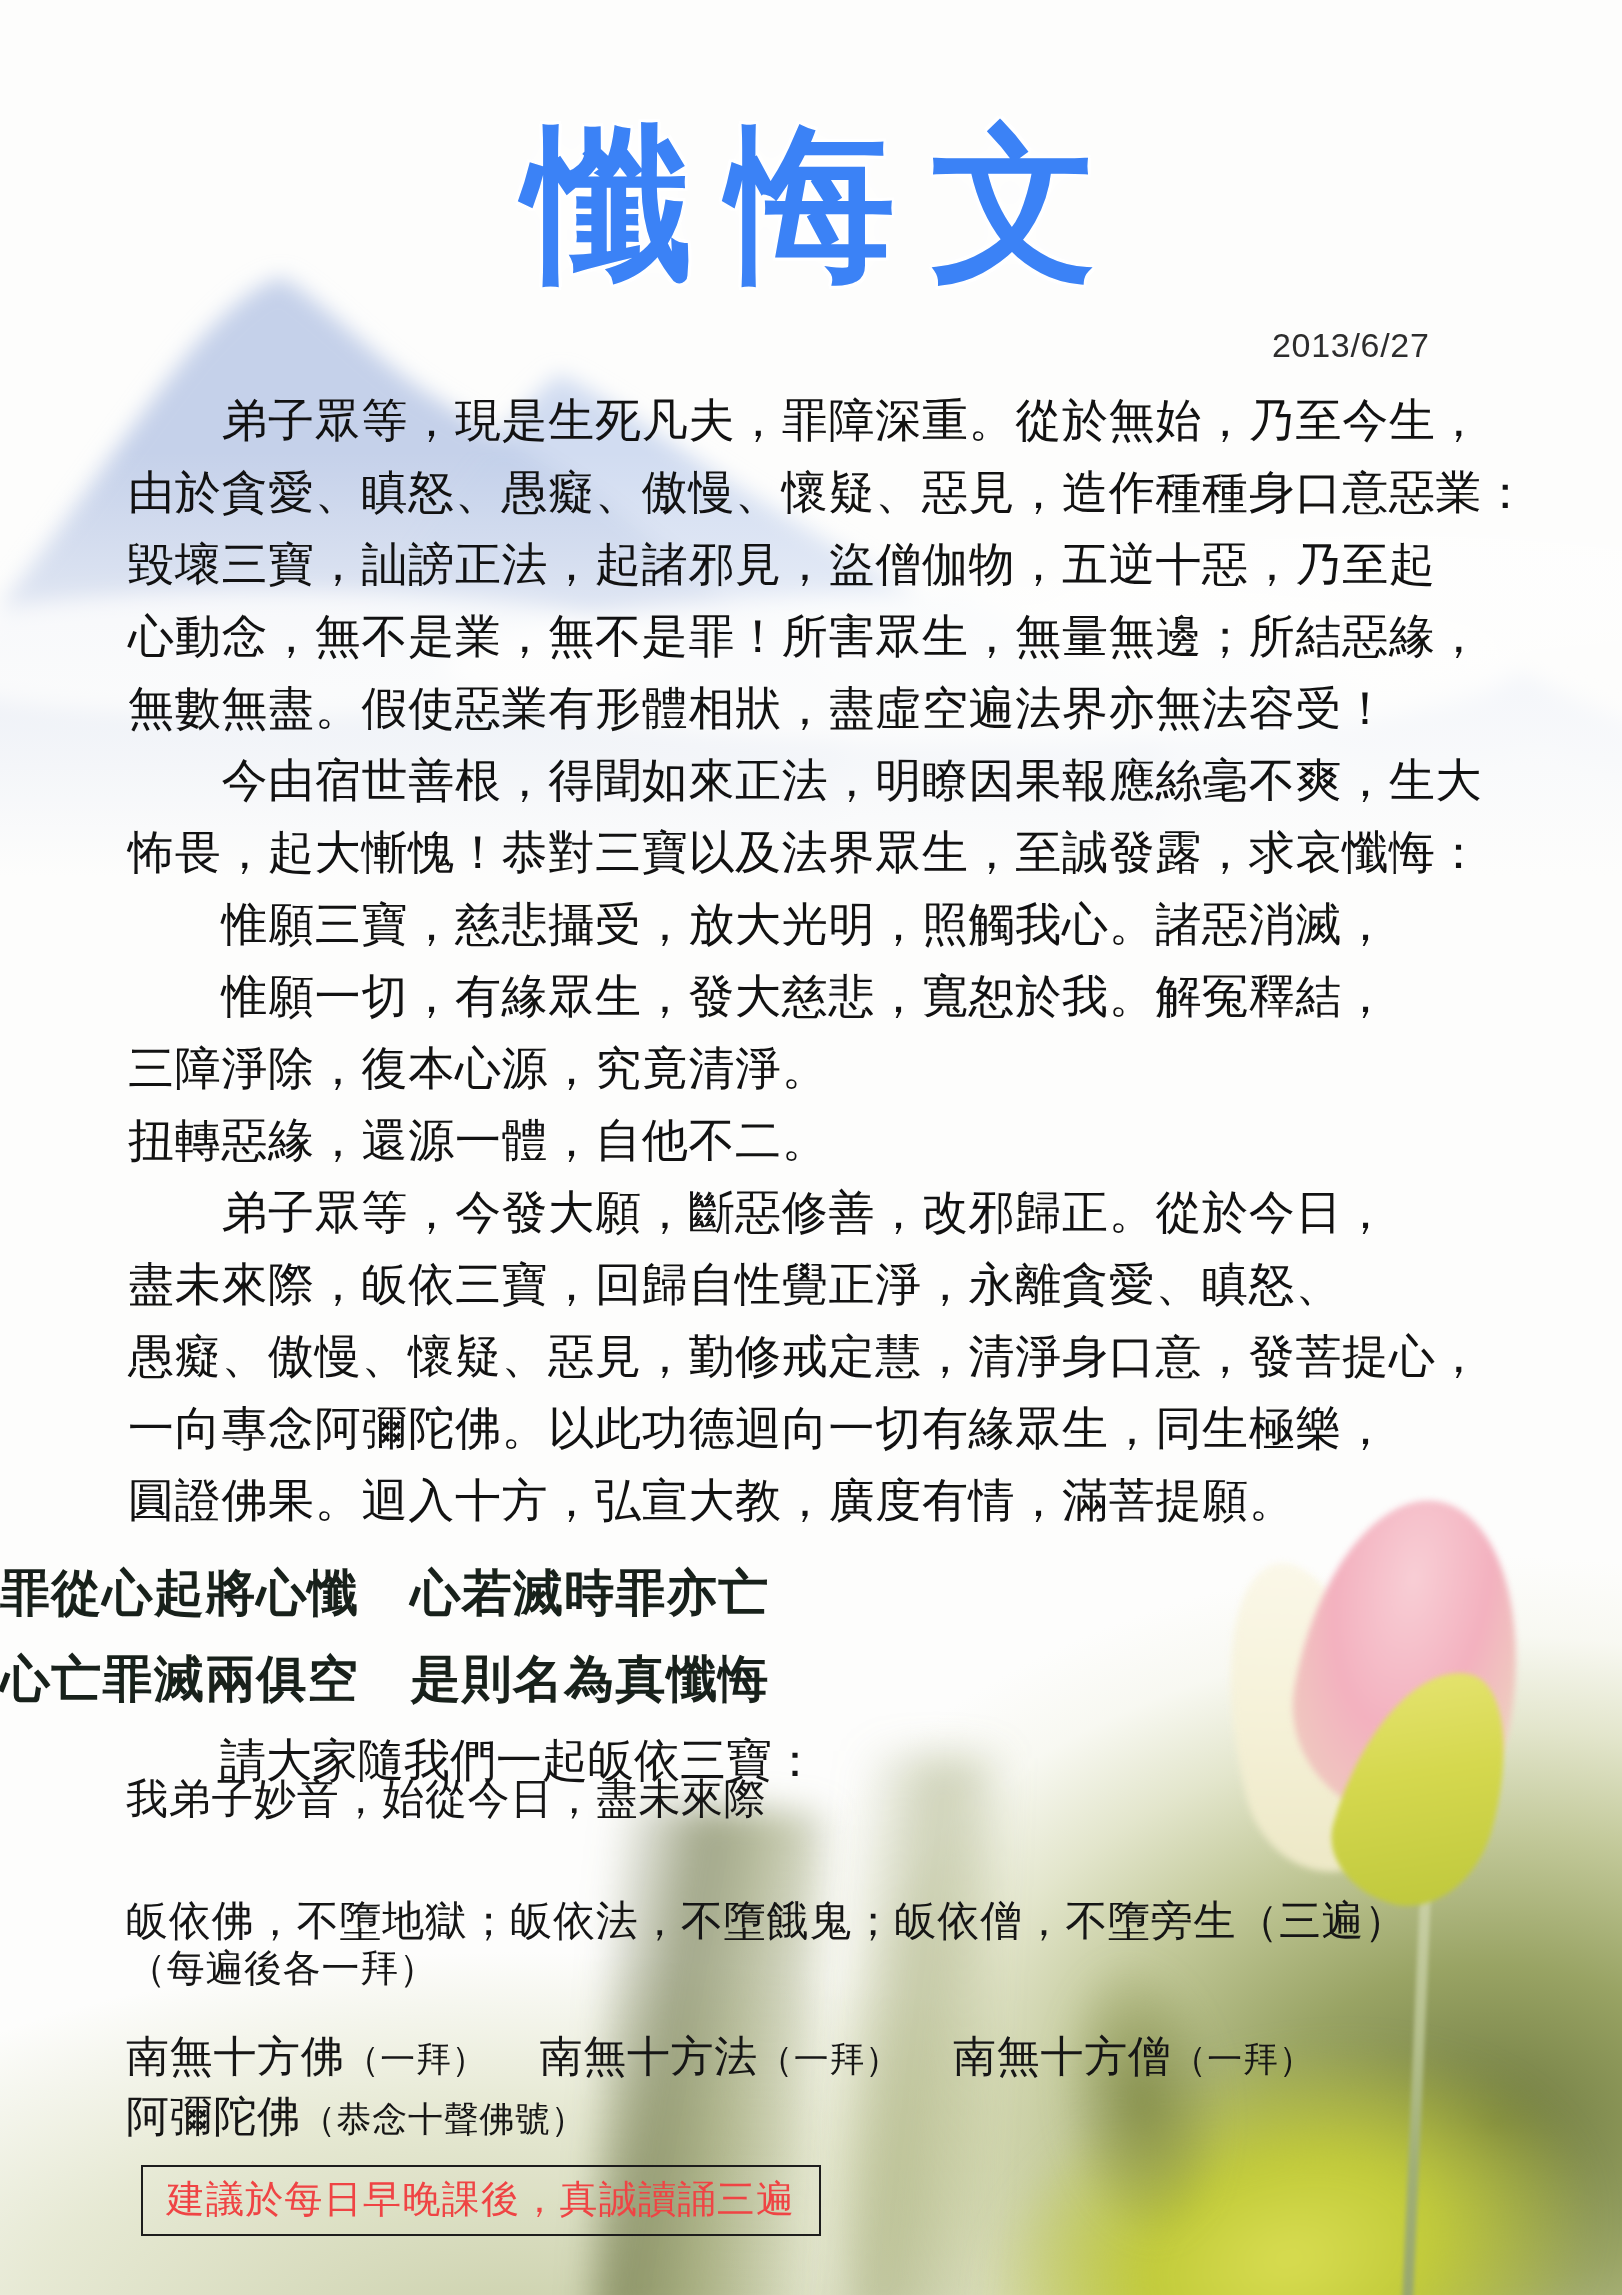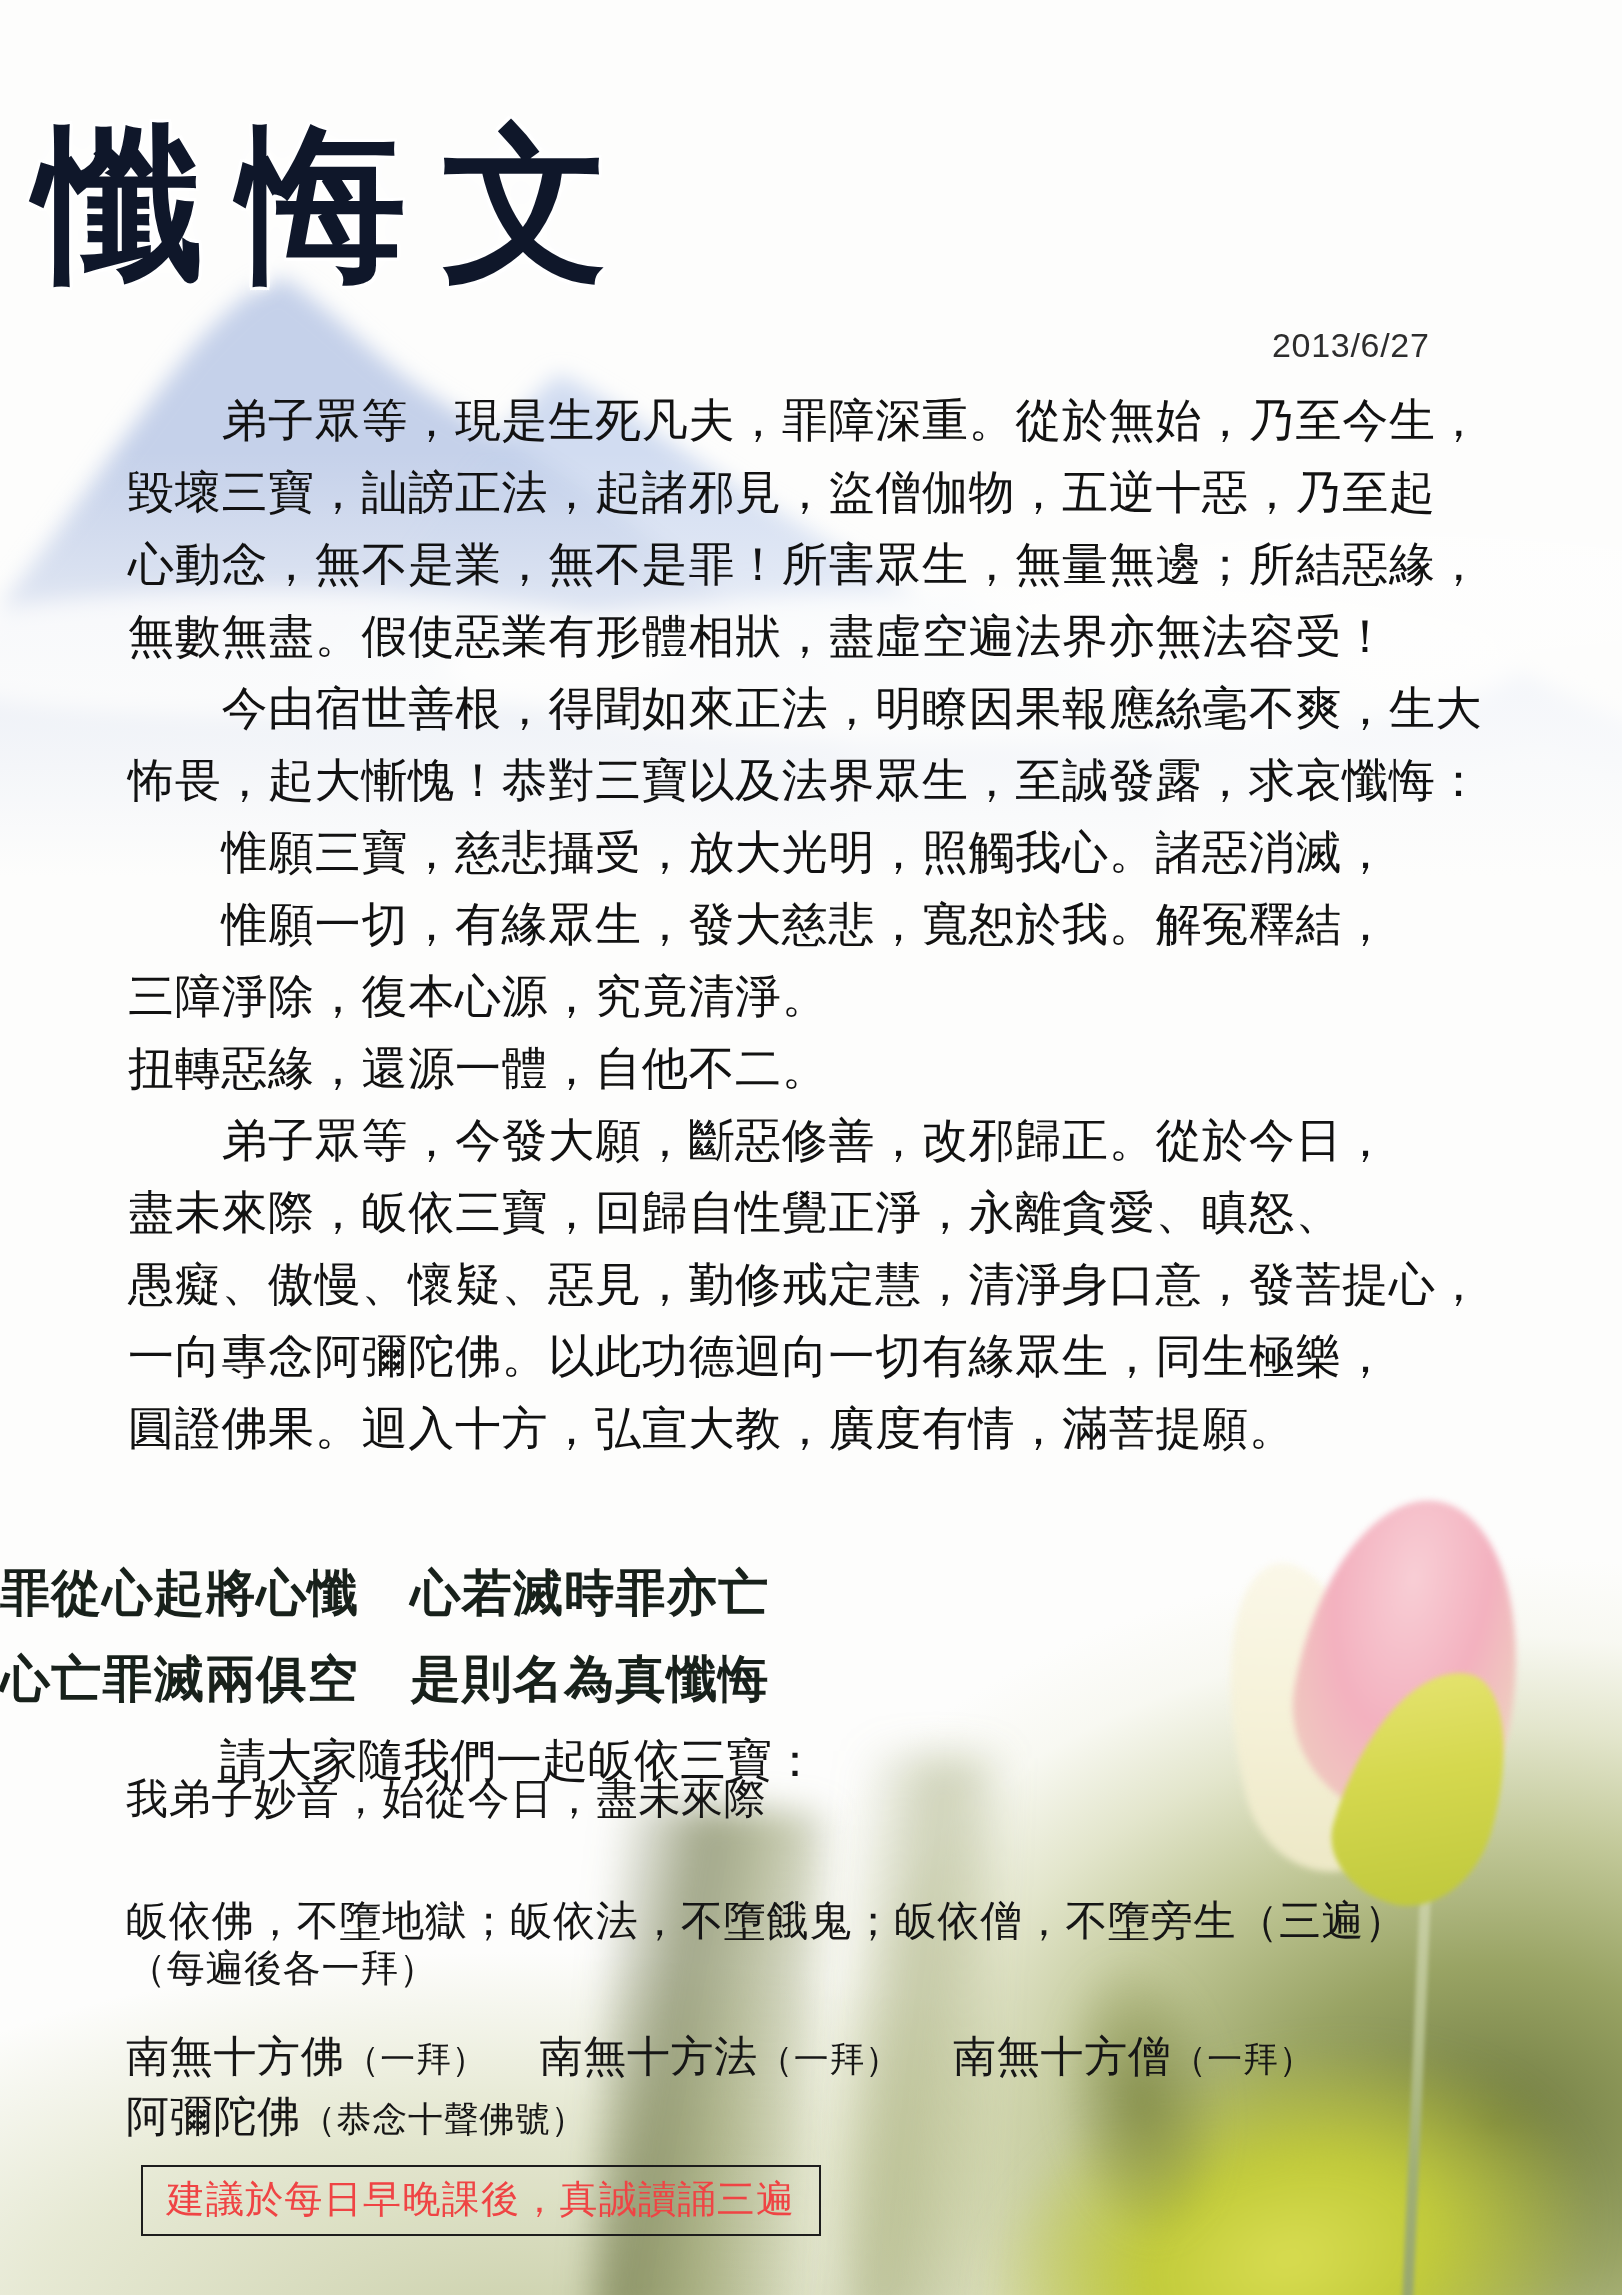--- a/index.html
+++ b/index.html
@@ -69,22 +69,22 @@
     position:absolute; left:196px; top:393px; width:10.5px; height:511px;
     background:linear-gradient(to bottom, #cad0a6 0%, #a0af75 55%, #92a267 100%);
     filter:blur(2px); transform:rotate(2.5deg); transform-origin:top center;
   }
 
   
   .content { position:absolute; inset:0; z-index:2; color:#141414; }
 
   .doc-title {
     position:absolute; top:108px; left:0; width:100%;
-    font-size:167px; line-height:196px; font-weight:bold;
-    color:#0f172a; letter-spacing:36px; text-indent:36px; white-space:nowrap;
+    text-align:center; font-size:167px; line-height:196px; font-weight:bold;
+    color:#3b82f6; letter-spacing:36px; text-indent:36px; white-space:nowrap;
     text-shadow:
       -2.6px -2.6px 0 #fff, 2.6px -2.6px 0 #fff, -2.6px 2.6px 0 #fff, 2.6px 2.6px 0 #fff,
       0 -3.3px 0 #fff, 0 3.3px 0 #fff, -3.3px 0 0 #fff, 3.3px 0 0 #fff,
       0 0 11.8px rgba(255,255,255,.95), 0 0 26px rgba(255,255,255,.9);
   }
   .doc-date {
     position:absolute; top:326px; left:1272px;
     font-family:"Liberation Sans","DejaVu Sans",sans-serif;
     font-size:34px; color:#2d2d2d; letter-spacing:0.7px;
   }
@@ -156,20 +156,21 @@
     </div>
   </div>
 
   <div class="content">
 
     <div class="doc-title">懺悔文</div>
     <div class="doc-date">2013/6/27</div>
 
     <div class="body-text">
       <div class="body-line">　　弟子眾等，現是生死凡夫，罪障深重。從於無始，乃至今生，</div>
+      <div class="body-line">由於貪愛、瞋怒、愚癡、傲慢、懷疑、惡見，造作種種身口意惡業：</div>
       <div class="body-line">毀壞三寶，訕謗正法，起諸邪見，盜僧伽物，五逆十惡，乃至起</div>
       <div class="body-line">心動念，無不是業，無不是罪！所害眾生，無量無邊；所結惡緣，</div>
       <div class="body-line">無數無盡。假使惡業有形體相狀，盡虛空遍法界亦無法容受！</div>
       <div class="body-line">　　今由宿世善根，得聞如來正法，明瞭因果報應絲毫不爽，生大</div>
       <div class="body-line">怖畏，起大慚愧！恭對三寶以及法界眾生，至誠發露，求哀懺悔：</div>
       <div class="body-line">　　惟願三寶，慈悲攝受，放大光明，照觸我心。諸惡消滅，</div>
       <div class="body-line">　　惟願一切，有緣眾生，發大慈悲，寬恕於我。解冤釋結，</div>
       <div class="body-line">三障淨除，復本心源，究竟清淨。</div>
       <div class="body-line">扭轉惡緣，還源一體，自他不二。</div>
       <div class="body-line">　　弟子眾等，今發大願，斷惡修善，改邪歸正。從於今日，</div>

